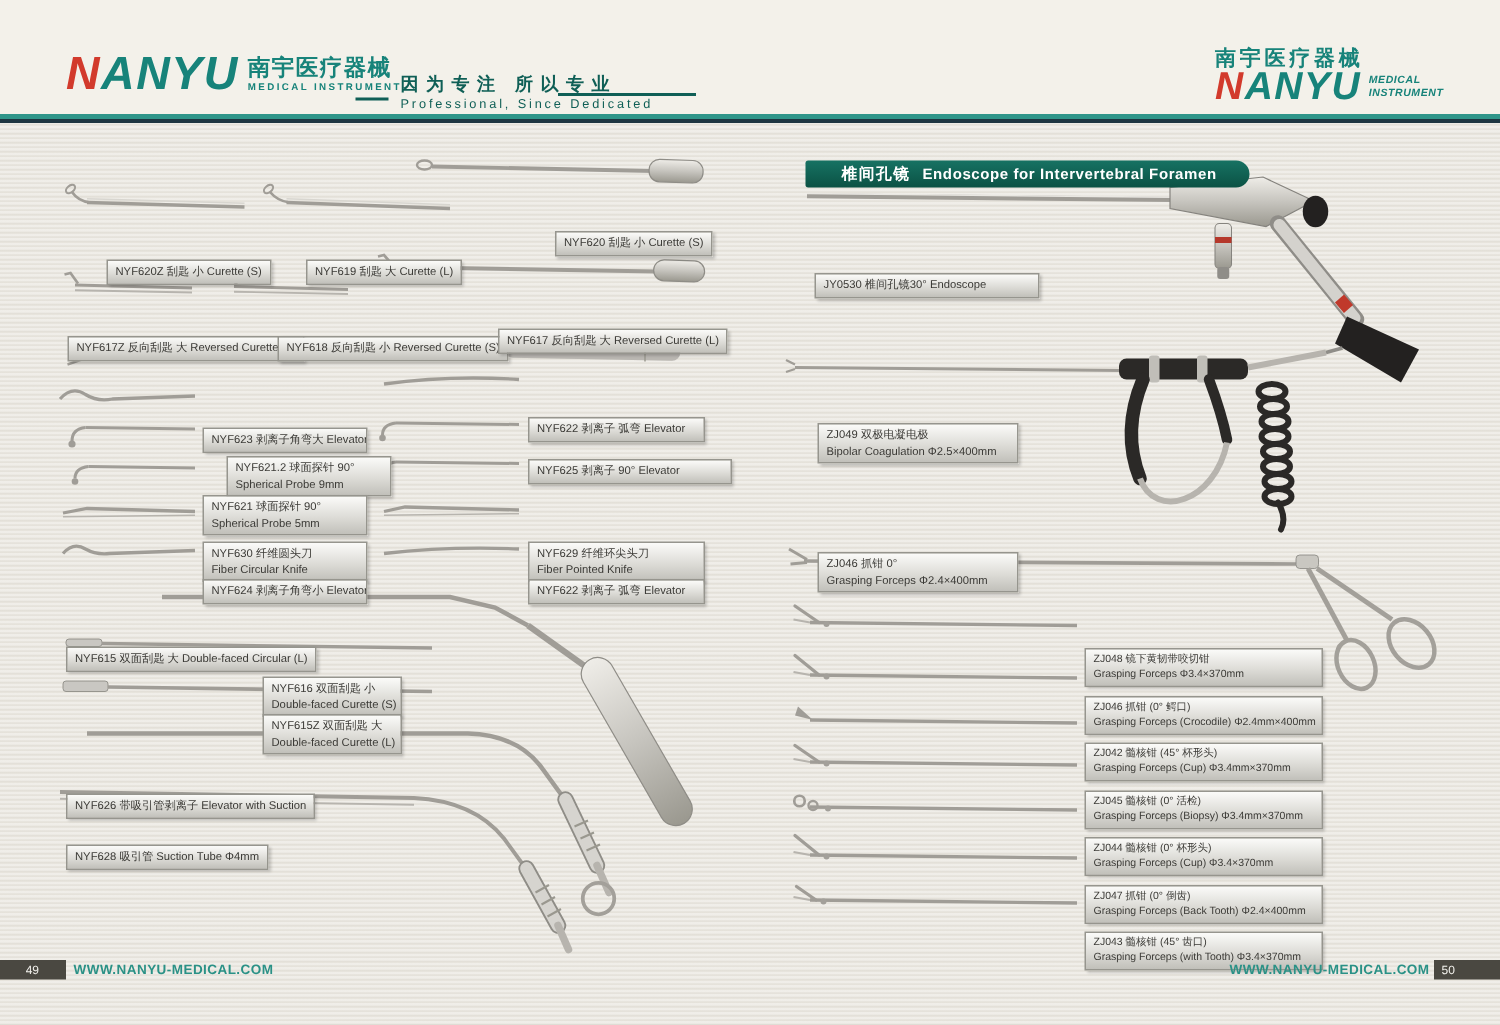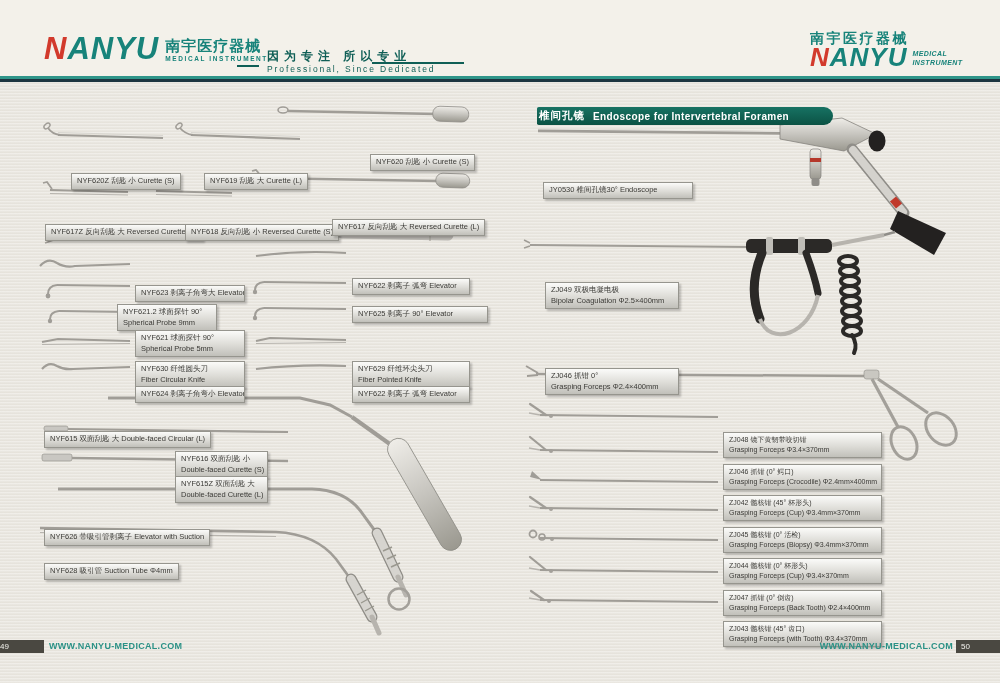--- a/index.html
+++ b/index.html
@@ -30,33 +30,33 @@
   
   .logo-right{position:absolute;left:810px;top:31px;}
   .logo-right .logo-cn2{font-weight:bold;font-size:14px;color:#17837a;letter-spacing:2.5px;line-height:1;}
   .logo-right-row{display:flex;align-items:flex-end;margin-top:2px;}
   .nanyu2{font-style:italic;font-weight:bold;font-size:26px;line-height:.8;letter-spacing:1px;color:#17837a;}
   .nanyu2 .n{color:#d23a2c;}
   .logo-sub2{font-size:7px;font-weight:bold;font-style:italic;color:#17837a;line-height:1.25;margin-left:5px;letter-spacing:.4px;}
   
   .section-bar{position:absolute;left:537px;top:107px;width:296px;height:18px;box-sizing:border-box;
     background:linear-gradient(180deg,#177263 0,#0b5244 100%);
-    border-radius:2px 10px 10px 2px;color:#fff;display:flex;align-items:center;padding-left:2px;}
+    border-radius:2px 10px 10px 2px;color:#fff;display:flex;align-items:center;padding-left:24px;}
   .section-bar .cn{font-weight:bold;font-size:10.5px;letter-spacing:1px;margin-right:8px;}
   .section-bar .en{font-weight:bold;font-size:10px;letter-spacing:.4px;}
   
   .plabel{position:absolute;box-sizing:border-box;
     background:linear-gradient(180deg,#fbfbf9 0,#dddcd7 55%,#c1c0ba 100%);
     border:1px solid #96958e;box-shadow:1.5px 1.5px 2px rgba(0,0,0,.22);
     color:#3b3a36;font-size:7.5px;line-height:1.4;padding:2px 5px;white-space:nowrap;overflow:hidden;margin-top:28px;}
   .plabel.wide{font-size:7px;}
   
   .footer-box{position:absolute;top:640px;height:13px;background:#4a4841;color:#f2f1ec;
     font-size:8px;line-height:13px;box-sizing:border-box;}
-  .fb-left{left:0;width:44px;text-align:left;padding-right:6px;}
+  .fb-left{left:0;width:44px;text-align:right;padding-right:18px;}
   .fb-right{left:956px;width:44px;text-align:left;padding-left:5px;}
   .footer-site{position:absolute;top:640px;font-size:9px;font-weight:bold;color:#2a9186;
     line-height:13px;letter-spacing:.3px;}
   .fs-left{left:49px;}
   .fs-right{right:47px;}
   svg{position:absolute;}
 </style>
 </head>
 <body>
 
@@ -326,21 +326,21 @@
     </div>
   <div class="plabel" style="left:185px;top:196px">
       <div>NYF618 反向刮匙 小  Reversed Curette (S)</div>
     </div>
   <div class="plabel" style="left:332px;top:191px">
       <div>NYF617 反向刮匙 大  Reversed Curette (L)</div>
     </div>
   <div class="plabel" style="left:135px;top:257px;width:110px">
       <div>NYF623 剥离子角弯大 Elevator</div>
     </div>
-  <div class="plabel" style="left:117px;top:276px;width:100px">
+  <div class="plabel" style="left:151px;top:276px;width:110px">
       <div>NYF621.2 球面探针 90°</div>
       <div>Spherical Probe  9mm</div>
     </div>
   <div class="plabel" style="left:135px;top:302px;width:110px">
       <div>NYF621 球面探针 90°</div>
       <div>Spherical Probe 5mm</div>
     </div>
   <div class="plabel" style="left:135px;top:333px;width:110px">
       <div>NYF630 纤维圆头刀</div>
       <div>Fiber Circular Knife</div>

